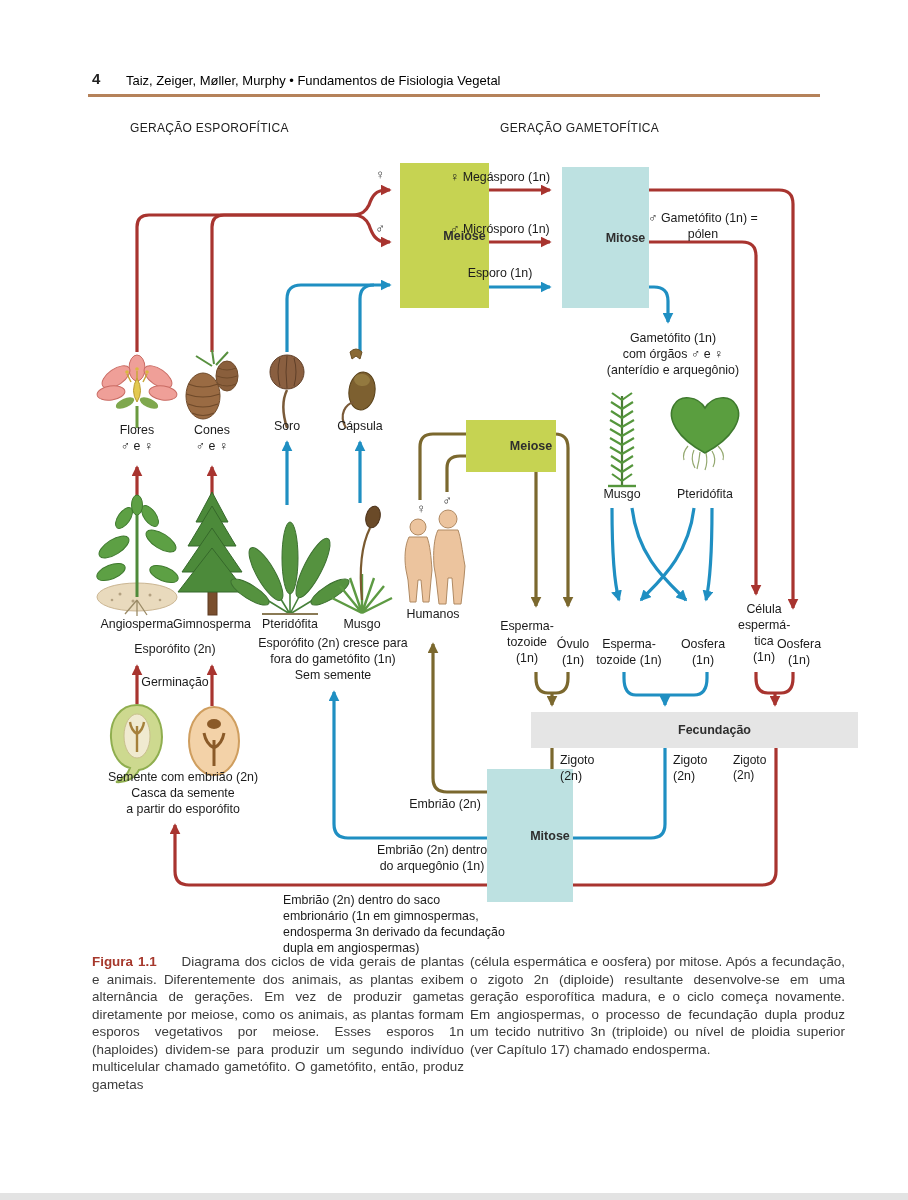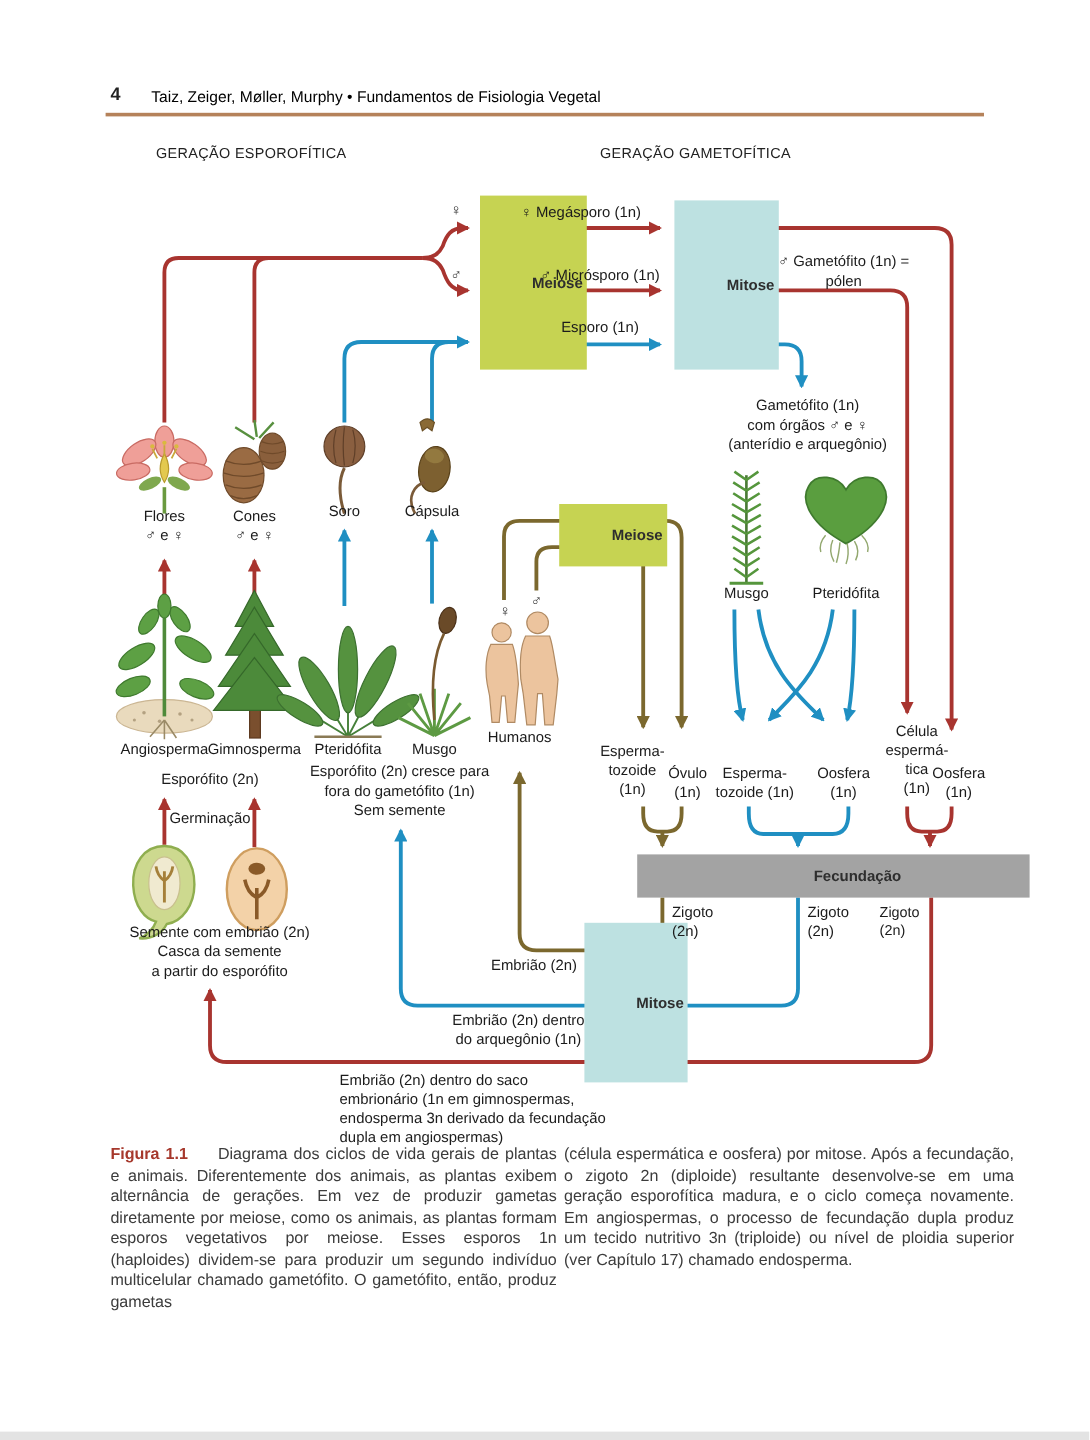--- a/index.html
+++ b/index.html
@@ -213,30 +213,30 @@
     </div>
   <div class="box" id="box-mitose-top" style="background:#bde1e1">
       <span>Mitose</span>
     </div>
   <div class="box" id="box-meiose-anim" style="background:#c6d352">
       <span>Meiose</span>
     </div>
   <div class="box" id="box-mitose-bot" style="background:#bde1e1">
       <span>Mitose</span>
     </div>
-  <div class="box" id="box-fecundacao" style="background:#a3a3a3">
+  <div class="box" id="box-fecundacao" style="background:#e5e5e5">
       <span>Fecundação</span>
     </div>
 
   <div class="sym" style="left:371px;top:167px">♀</div>
   <div class="sym" style="left:371px;top:221px">♂</div>
   <div class="sym" style="left:412px;top:501px">♀</div>
   <div class="sym" style="left:438px;top:493px">♂</div>
 
-  <div class="lbl" style="left:416px;top:170px;width:136px">♀ Megásporo (1n)</div>
+  <div class="lbl" style="left:432px;top:170px;width:136px">♀ Megásporo (1n)</div>
   <div class="lbl" style="left:432px;top:222px;width:136px">♂ Micrósporo (1n)</div>
   <div class="lbl" style="left:432px;top:266px;width:136px">Esporo (1n)</div>
   <div class="lbl" style="left:618px;top:211px;width:170px">♂ Gametófito (1n) =
 pólen</div>
   <div class="lbl" style="left:588px;top:331px;width:170px">Gametófito (1n)
 com órgãos ♂ e ♀
 (anterídio e arquegônio)</div>
   <div class="lbl" style="left:108px;top:423px;width:58px">Flores
 ♂ e ♀</div>
   <div class="lbl" style="left:183px;top:423px;width:58px">Cones

